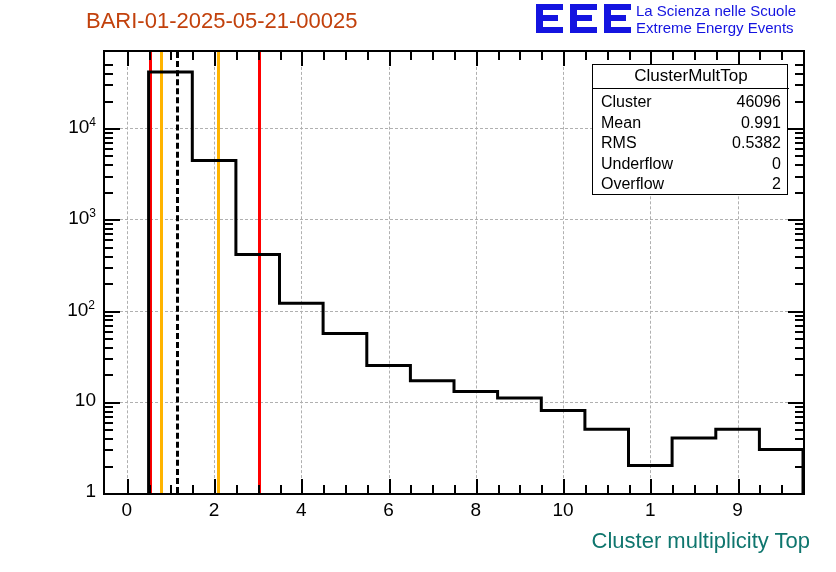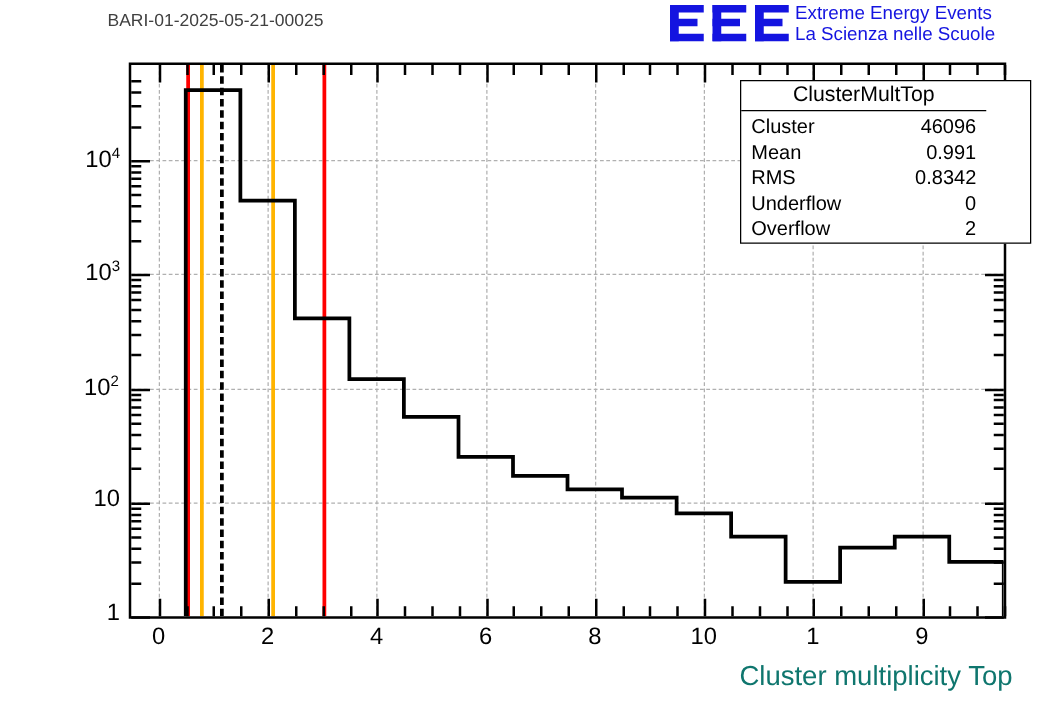--- a/index.html
+++ b/index.html
@@ -1,20 +1,20 @@
 <!DOCTYPE html>
 <html><head>
 <meta charset="utf-8">
 <style>
   html,body{margin:0;padding:0;}
   body{width:836px;height:572px;background:#ffffff;font-family:"Liberation Sans",sans-serif;overflow:hidden;position:relative;}
   #root{position:absolute;left:0;top:0;width:836px;height:572px;background:#fff;}
 
   
-  .plot-title{position:absolute;left:86px;top:8px;font-size:14px;color:#404040;letter-spacing:0px;white-space:nowrap;}
+  .plot-title{position:absolute;left:86px;top:8px;font-size:22px;color:#c2410c;letter-spacing:0px;white-space:nowrap;}
 
   
   .logo{position:absolute;left:536px;top:2px;width:296px;height:36px;}
   .logo-eee{position:absolute;left:0px;top:1px;width:96px;height:32px;}
   .eee-letter{position:absolute;top:0;width:27px;height:31px;}
   .eee-letter .bar{position:absolute;left:0;width:27px;height:6px;background:#1414e0;}
   .eee-letter .bar.b1{top:1px;}
   .eee-letter .bar.b2{top:12px;width:22px;}
   .eee-letter .bar.b3{top:24px;}
   .eee-letter .spine{position:absolute;left:0;top:1px;width:7px;height:29px;background:#1414e0;}
@@ -39,21 +39,21 @@
 
   
   .tick{position:absolute;background:#000;}
   .ytick-lab{position:absolute;text-align:right;font-size:19px;color:#000;white-space:nowrap;}
   .ytick-lab sup{font-size:12px;vertical-align:super;}
   .xtick-lab{position:absolute;text-align:center;font-size:19px;color:#000;width:40px;}
 
   .xaxis-title{position:absolute;right:26px;top:528px;font-size:22px;color:#0f766e;white-space:nowrap;}
 
   
-  .stats{position:absolute;left:592px;top:64px;width:233px;height:131px;background:#fff;border:1px solid #000;box-sizing:border-box;font-size:16px;color:#000;}
+  .stats{position:absolute;left:592px;top:64px;width:196px;height:131px;background:#fff;border:1px solid #000;box-sizing:border-box;font-size:16px;color:#000;}
   .stats-title{position:absolute;left:0;top:1px;width:196px;text-align:center;font-size:17px;border-bottom:1px solid #000;padding-bottom:2px;box-sizing:border-box;}
   .stats-rows{position:absolute;left:0;top:27px;width:196px;padding:0 8px;box-sizing:border-box;}
   .stats-row{display:flex;justify-content:space-between;line-height:20.5px;}
   .stats-row .k{text-align:left;}
   .stats-row .v{text-align:right;}
 </style>
 </head>
 <body>
 
 <div id="root">
@@ -93,22 +93,22 @@
           <i class="spine"></i>
         </div>
       <div class="eee-letter" style="left:68px">
           <i class="bar b1"></i>
           <i class="bar b2"></i>
           <i class="bar b3"></i>
           <i class="spine"></i>
         </div>
     </div>
     <div class="logo-text">
+      <div>La Scienza nelle Scuole</div>
       <div>Extreme Energy Events</div>
-      <div>La Scienza nelle Scuole</div>
     </div>
   </div>
 
   <div class="plot-area">
     <div id="grid-layer">
         <div class="gridline-v" style="left: 21.8125px;"></div>
         <div class="gridline-v" style="left: 109.062px;"></div>
         <div class="gridline-v" style="left: 196.312px;"></div>
         <div class="gridline-v" style="left: 283.562px;"></div>
         <div class="gridline-v" style="left: 370.812px;"></div>
@@ -307,21 +307,21 @@
         <div class="stats-row">
           <span class="k">Cluster</span>
           <span class="v">46096</span>
         </div>
         <div class="stats-row">
           <span class="k">Mean</span>
           <span class="v">0.991</span>
         </div>
         <div class="stats-row">
           <span class="k">RMS</span>
-          <span class="v">0.8342</span>
+          <span class="v">0.5382</span>
         </div>
         <div class="stats-row">
           <span class="k">Underflow</span>
           <span class="v">0</span>
         </div>
         <div class="stats-row">
           <span class="k">Overflow</span>
           <span class="v">2</span>
         </div>
       </div>

